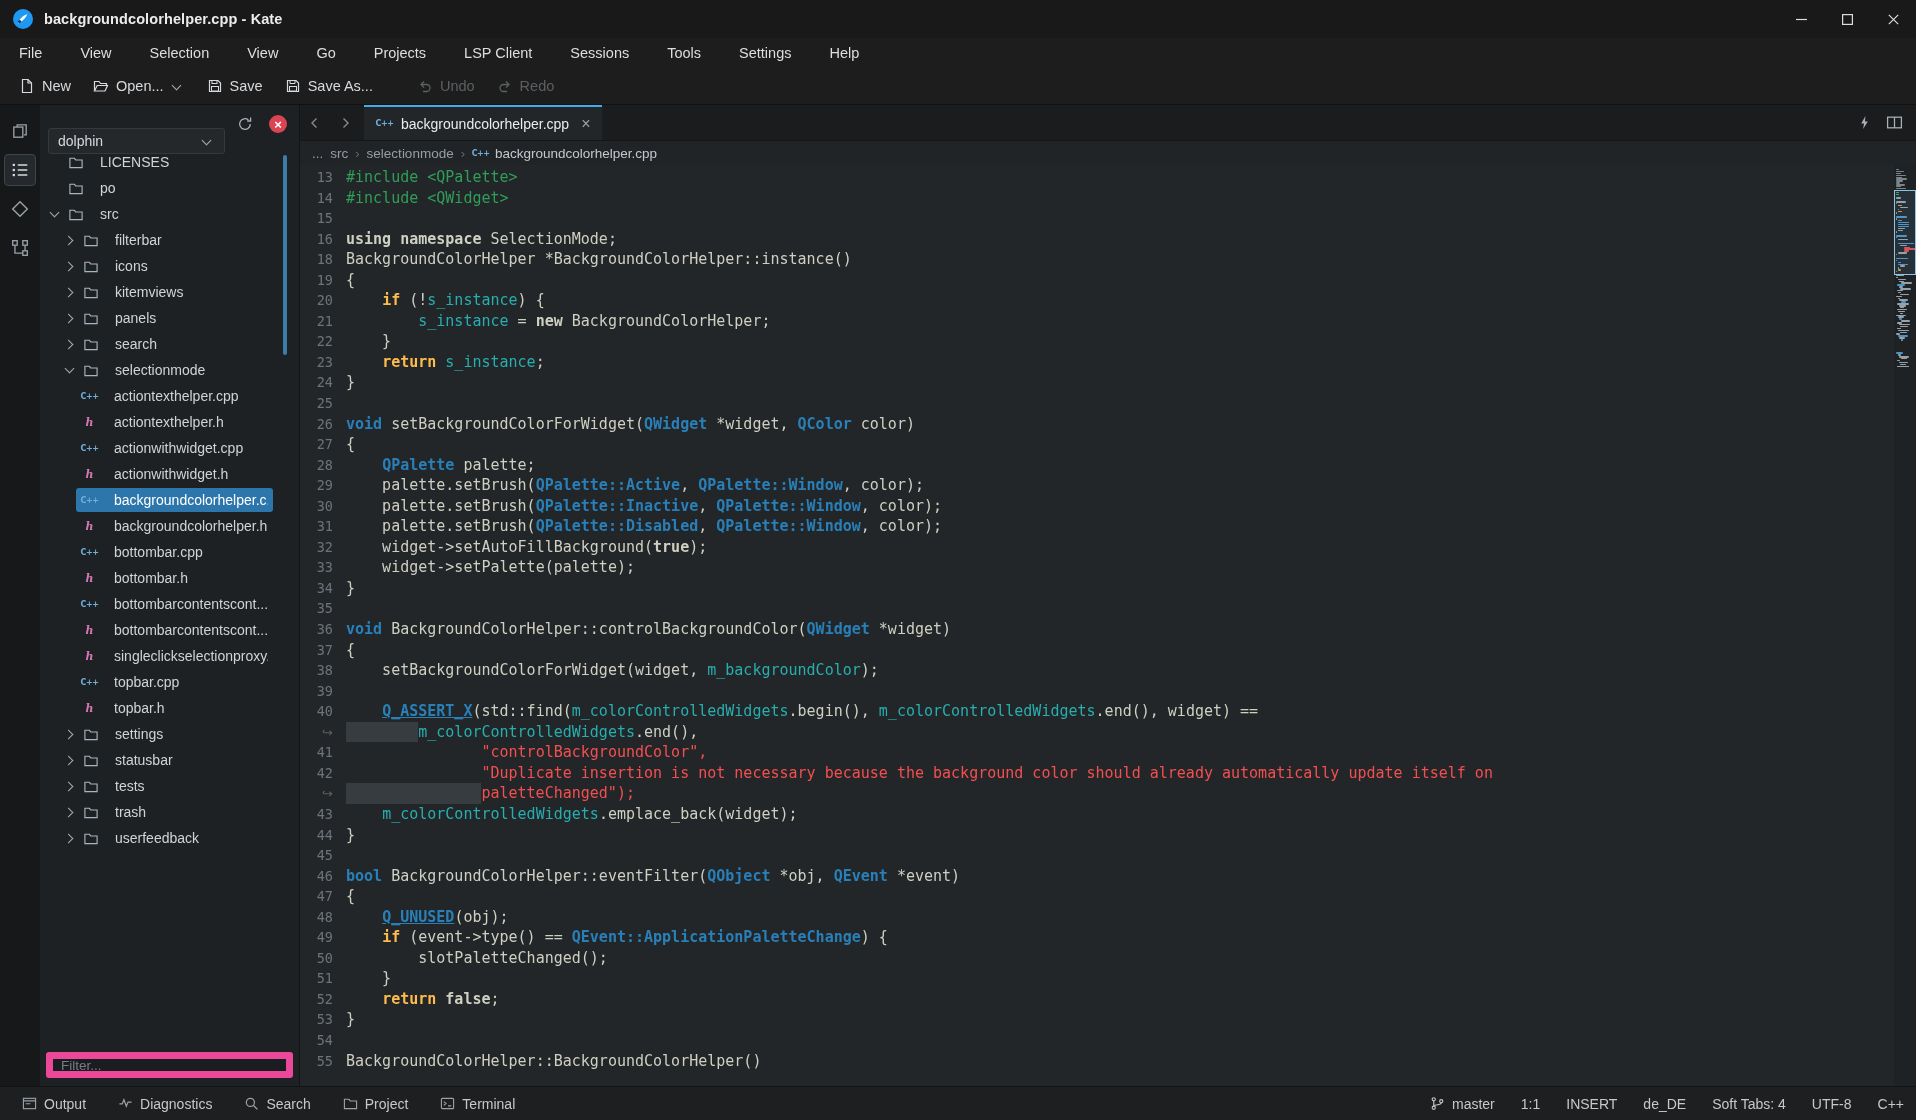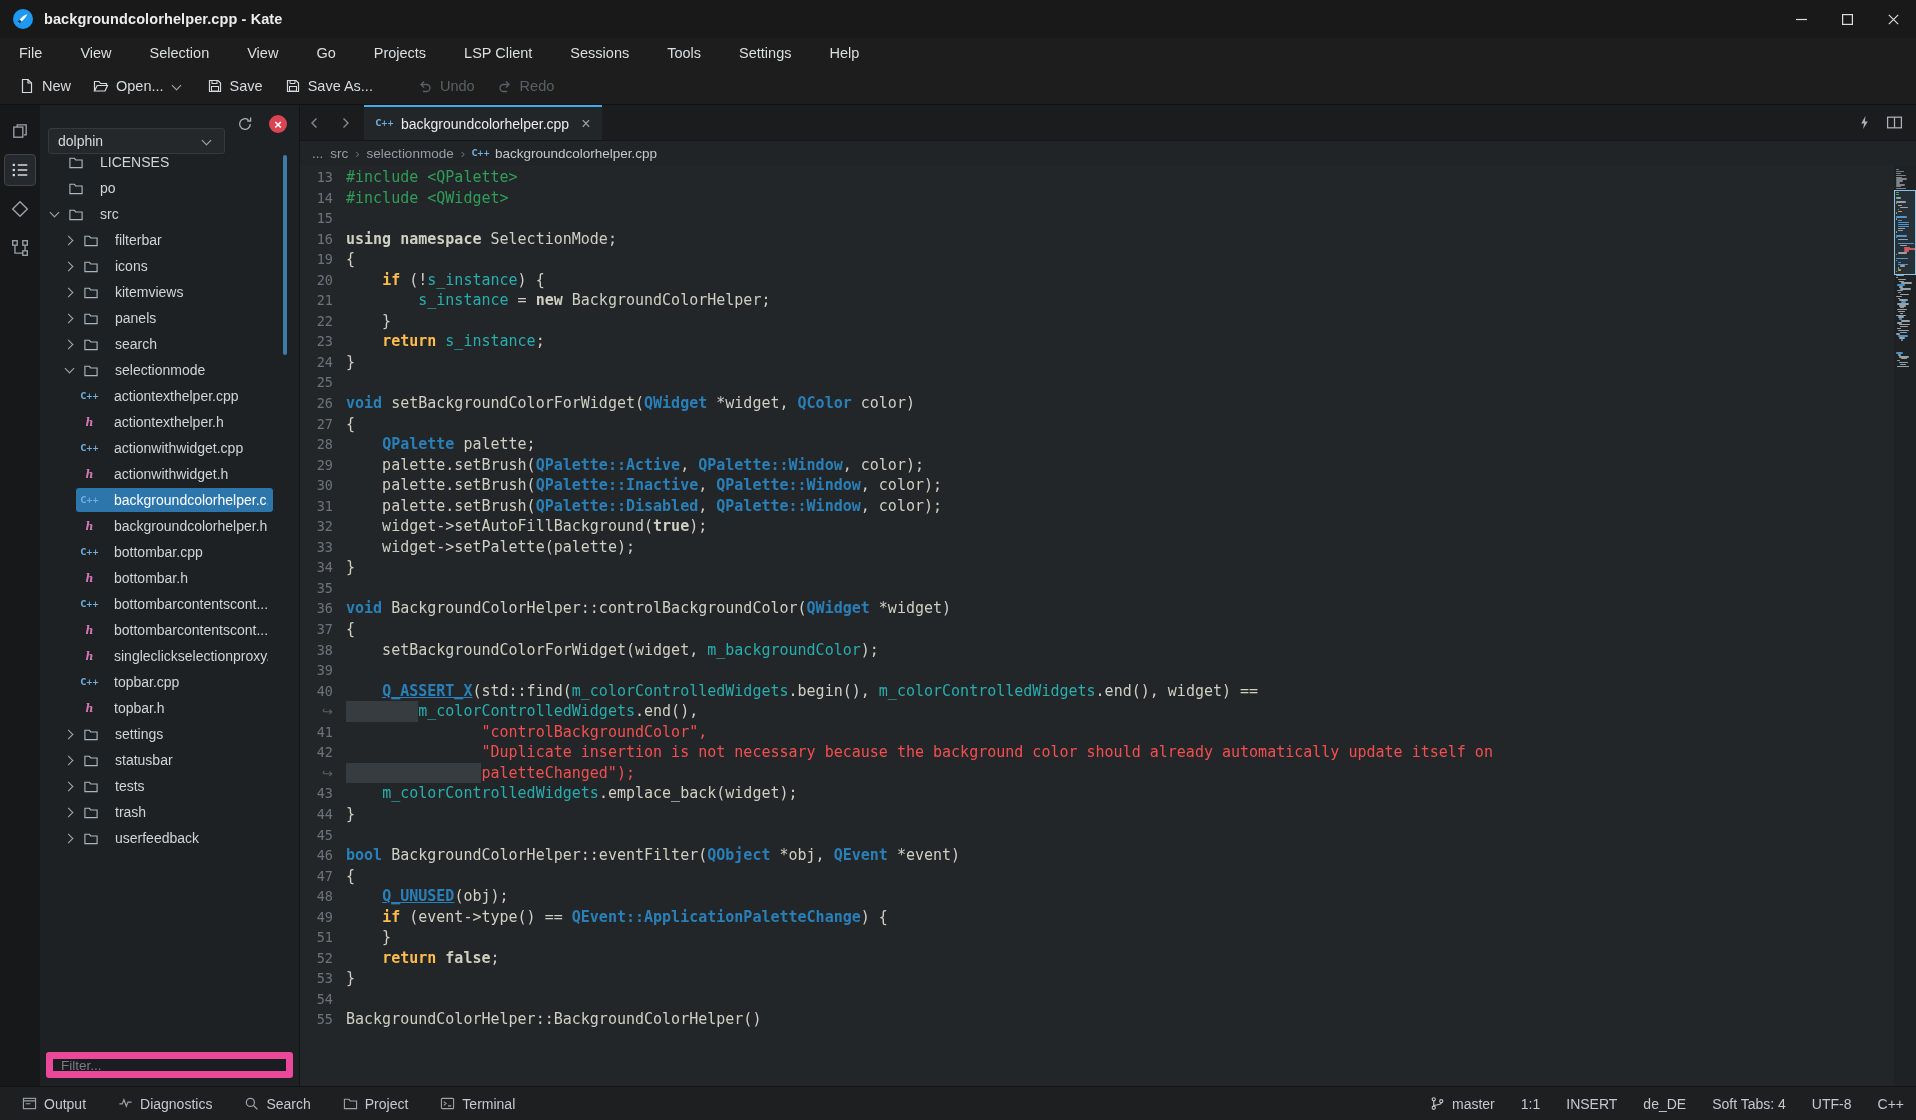--- a/index.html
+++ b/index.html
@@ -559,20 +559,24 @@
             </div>
             <div class="crow">
               <span class="gut">15</span>
               <span class="ctext"></span>
             </div>
             <div class="crow">
               <span class="gut">16</span>
               <span class="ctext"><span class="tok-kw">using namespace</span><span class="tok-d"> SelectionMode;</span></span>
             </div>
             <div class="crow">
+              <span class="gut">18</span>
+              <span class="ctext"><span class="tok-d">BackgroundColorHelper *BackgroundColorHelper::instance()</span></span>
+            </div>
+            <div class="crow">
               <span class="gut">19</span>
               <span class="ctext"><span class="tok-d">{</span></span>
             </div>
             <div class="crow">
               <span class="gut">20</span>
               <span class="ctext"><span class="tok-d">    </span><span class="tok-cf">if</span><span class="tok-d"> (!</span><span class="tok-var">s_instance</span><span class="tok-d">) {</span></span>
             </div>
             <div class="crow">
               <span class="gut">21</span>
               <span class="ctext"><span class="tok-d">        </span><span class="tok-var">s_instance</span><span class="tok-d"> = </span><span class="tok-kw">new</span><span class="tok-d"> BackgroundColorHelper;</span></span>
@@ -689,20 +693,24 @@
               <span class="gut">47</span>
               <span class="ctext"><span class="tok-d">{</span></span>
             </div>
             <div class="crow">
               <span class="gut">48</span>
               <span class="ctext"><span class="tok-d">    </span><span class="tok-mac">Q_UNUSED</span><span class="tok-d">(obj);</span></span>
             </div>
             <div class="crow">
               <span class="gut">49</span>
               <span class="ctext"><span class="tok-d">    </span><span class="tok-cf">if</span><span class="tok-d"> (event-&gt;type() == </span><span class="tok-dt">QEvent::ApplicationPaletteChange</span><span class="tok-d">) {</span></span>
+            </div>
+            <div class="crow">
+              <span class="gut">50</span>
+              <span class="ctext"><span class="tok-d">        slotPaletteChanged();</span></span>
             </div>
             <div class="crow">
               <span class="gut">51</span>
               <span class="ctext"><span class="tok-d">    }</span></span>
             </div>
             <div class="crow">
               <span class="gut">52</span>
               <span class="ctext"><span class="tok-d">    </span><span class="tok-cf">return</span><span class="tok-d"> </span><span class="tok-kw">false</span><span class="tok-d">;</span></span>
             </div>
             <div class="crow">

